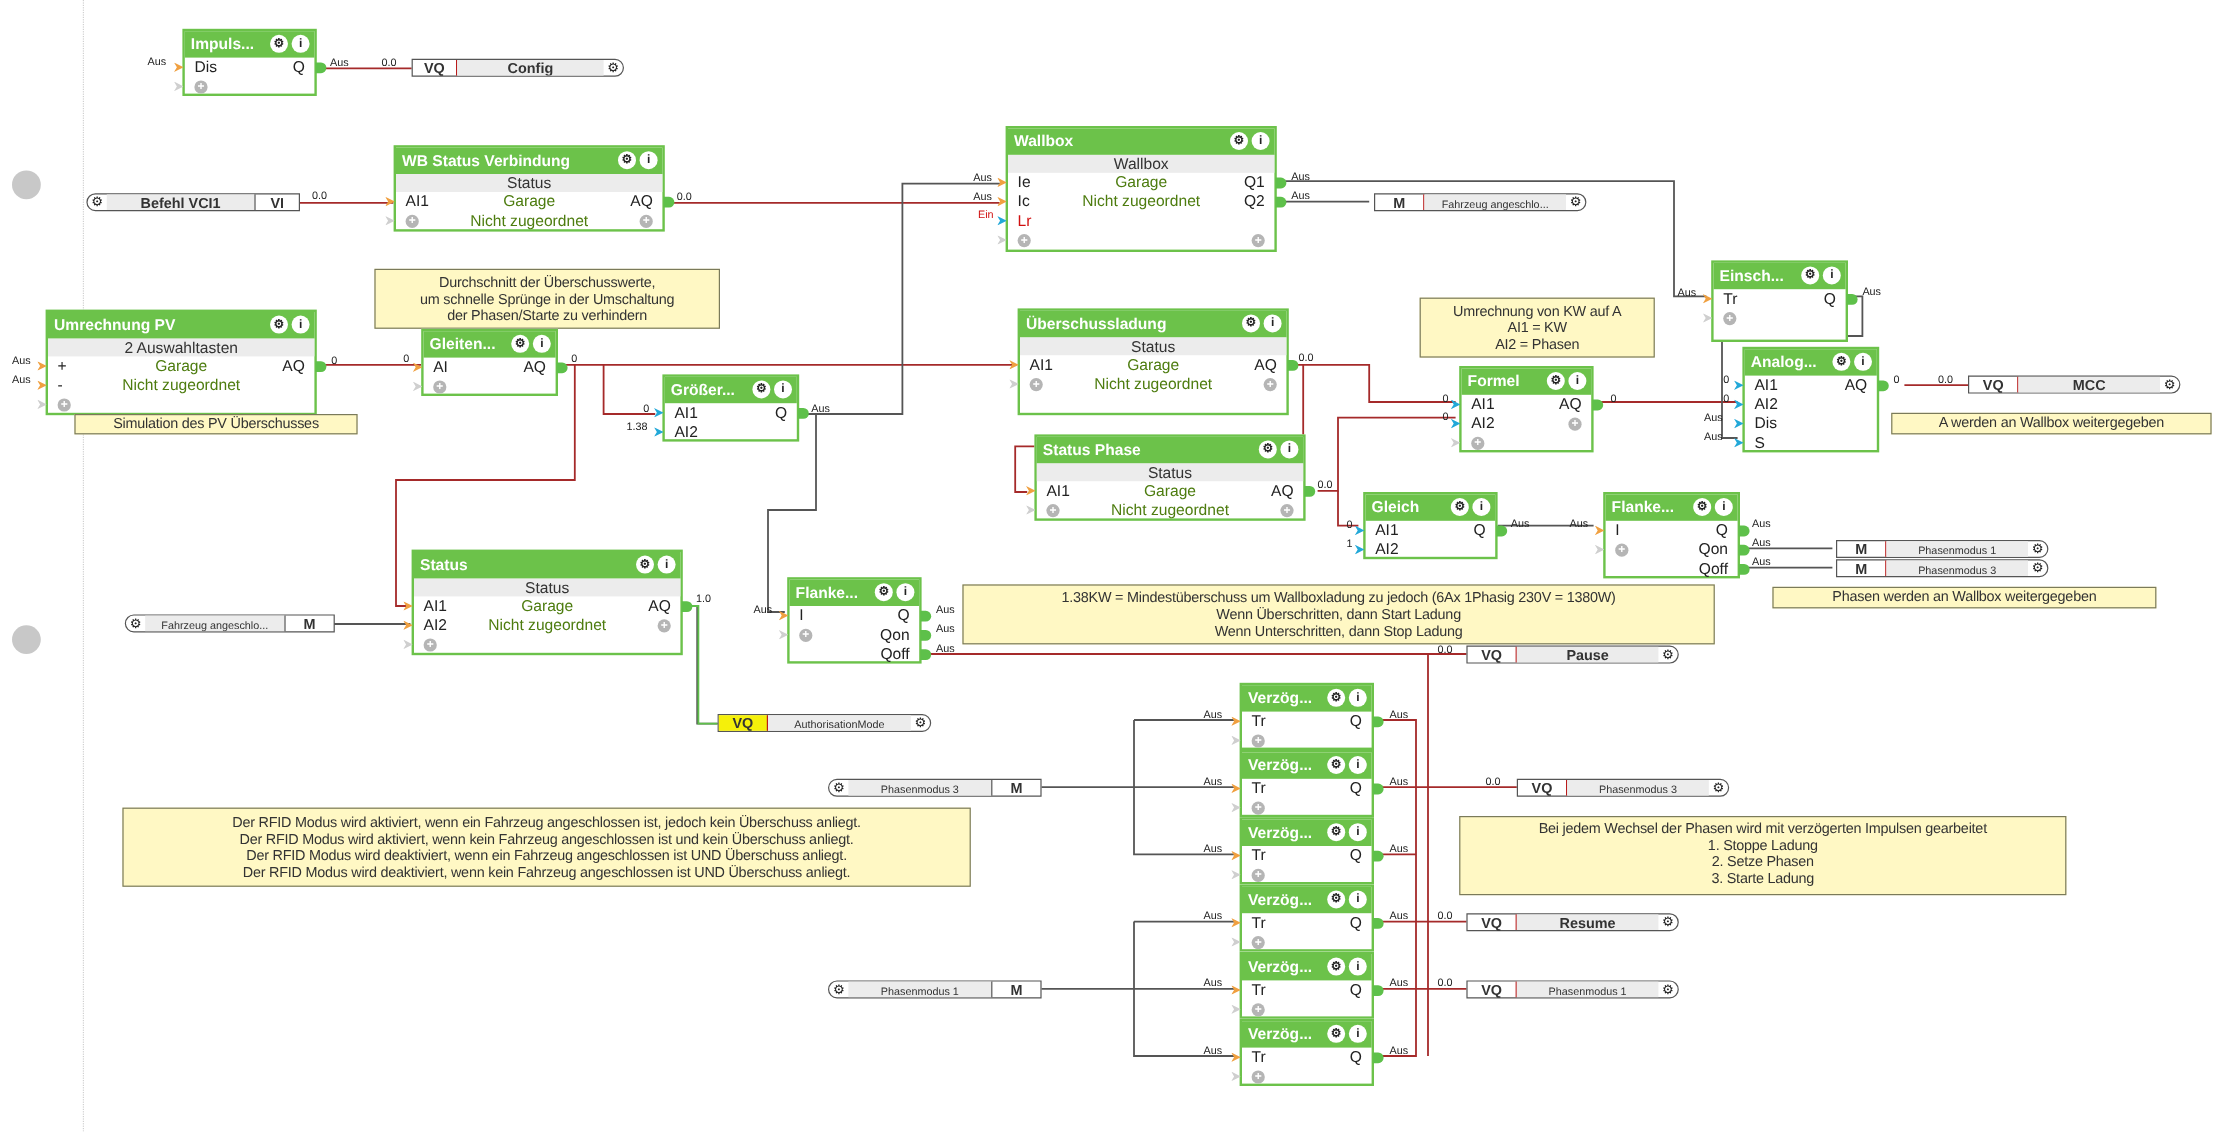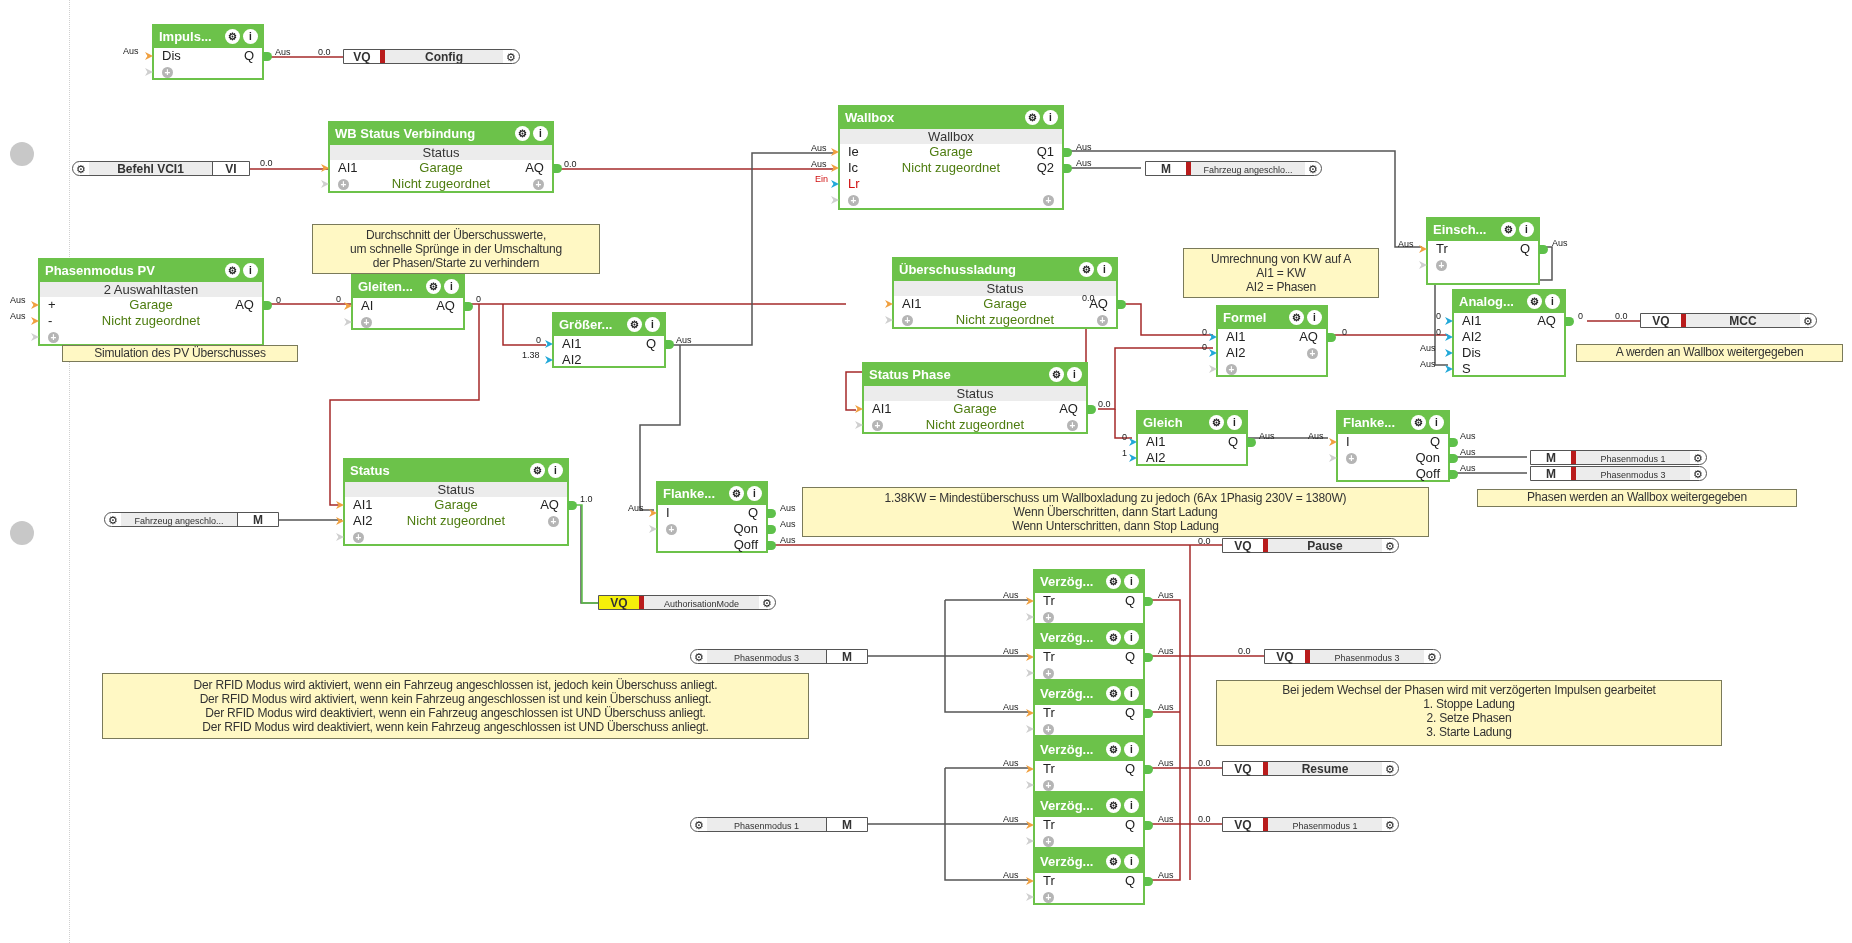--- a/index.html
+++ b/index.html
@@ -26,21 +26,21 @@
   .pin-in { position:absolute; left:-9px; top:4px; width:8px; height:8px; background:#f0a040;
             clip-path:polygon(0 0,100% 50%,0 100%,30% 50%); }
   .pin-in.blue { background:#22a8d8; }
   .pin-in.gray { background:#cfcfcf; }
   .pin-out { position:absolute; right:-10px; top:4px; width:9px; height:9px; background:#5ec04a; border-radius:0 50% 50% 0; }
 
   .io { position:absolute; height:15px; border:1.5px solid #555; box-sizing:border-box; background:#fff; display:flex;
         font-size:12px; line-height:12px; align-items:stretch; }
   .io.rr { border-radius:0 9px 9px 0; }
   .io.lr { border-radius:9px 0 0 9px; }
-  .io .tag { font-weight:bold; text-align:center; border-right:5px solid #b91c1c; padding-top:1px; color:#333; }
+  .io .tag { font-weight:bold; text-align:center; border-right:1px solid #b91c1c; padding-top:1px; color:#333; }
   .io .tag.bl { border-right:none; border-left:1px solid #555; }
   .io .tag.yel { background:#f5f00a; }
   .io .nm { background:#ececec; text-align:center; padding-top:1px; color:#333; overflow:hidden; white-space:nowrap; }
   .io .nm.small { font-size:9px; padding-top:2px; }
   .io .nm.big { font-weight:bold; }
   .io .gear { width:16px; text-align:center; font-size:11px; padding-top:1px; cursor:pointer; }
 
   .note { position:absolute; background:#fff8c4; border:1px solid #7a7a5a; box-sizing:border-box; text-align:center;
           font-size:12px; line-height:14px; color:#333; letter-spacing:-0.2px; }
 
@@ -209,21 +209,21 @@
       </div>
     <div class="row">
         <span class="pin-in gray"></span>
         <span class="l"><span class="plus">+</span></span>
       </div>
   </div>
   <span class="lbl" style="left:1398px;top:239px">Aus</span>
   <span class="lbl" style="left:1552px;top:238px">Aus</span>
 
   <div class="block" style="left:38px;top:258px;width:226px;height:88px">
-    <div class="hdr"><span>Phasenmodus PV</span>
+    <div class="hdr"><span>Umrechnung PV</span>
       <span class="btns">
           <span class="ibtn">⚙</span>
           <span class="ibtn">i</span>
         </span></div>
     <div class="sub">2 Auswahltasten</div>
     <div class="row">
         <span class="pin-in"></span>
         <span class="l">+</span>
         <span class="c">Garage</span>
         <span class="r">AQ</span>
@@ -286,21 +286,21 @@
       </div>
     <div class="row">
         <span class="pin-in blue"></span>
         <span class="l">AI2</span>
       </div>
   </div>
   <span class="lbl" style="left:536px;top:335px">0</span>
   <span class="lbl" style="left:522px;top:350px">1.38</span>
   <span class="lbl" style="left:676px;top:335px">Aus</span>
 
-  <div class="block" style="left:892px;top:257px;width:226px;height:72px">
+  <div class="block" style="left:848px;top:257px;width:226px;height:89px">
     <div class="hdr"><span>Überschussladung</span>
       <span class="btns">
           <span class="ibtn">⚙</span>
           <span class="ibtn">i</span>
         </span></div>
     <div class="sub">Status</div>
     <div class="row">
         <span class="pin-in"></span>
         <span class="l">AI1</span>
         <span class="c">Garage</span>

